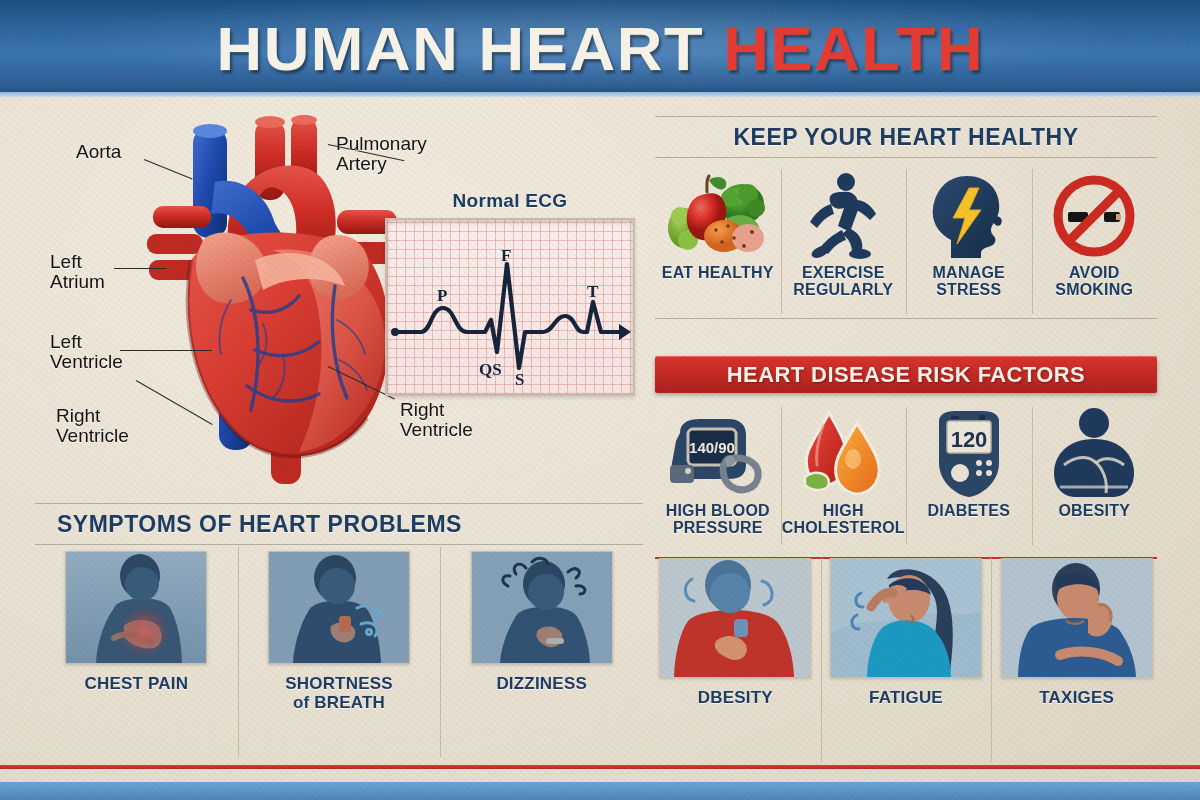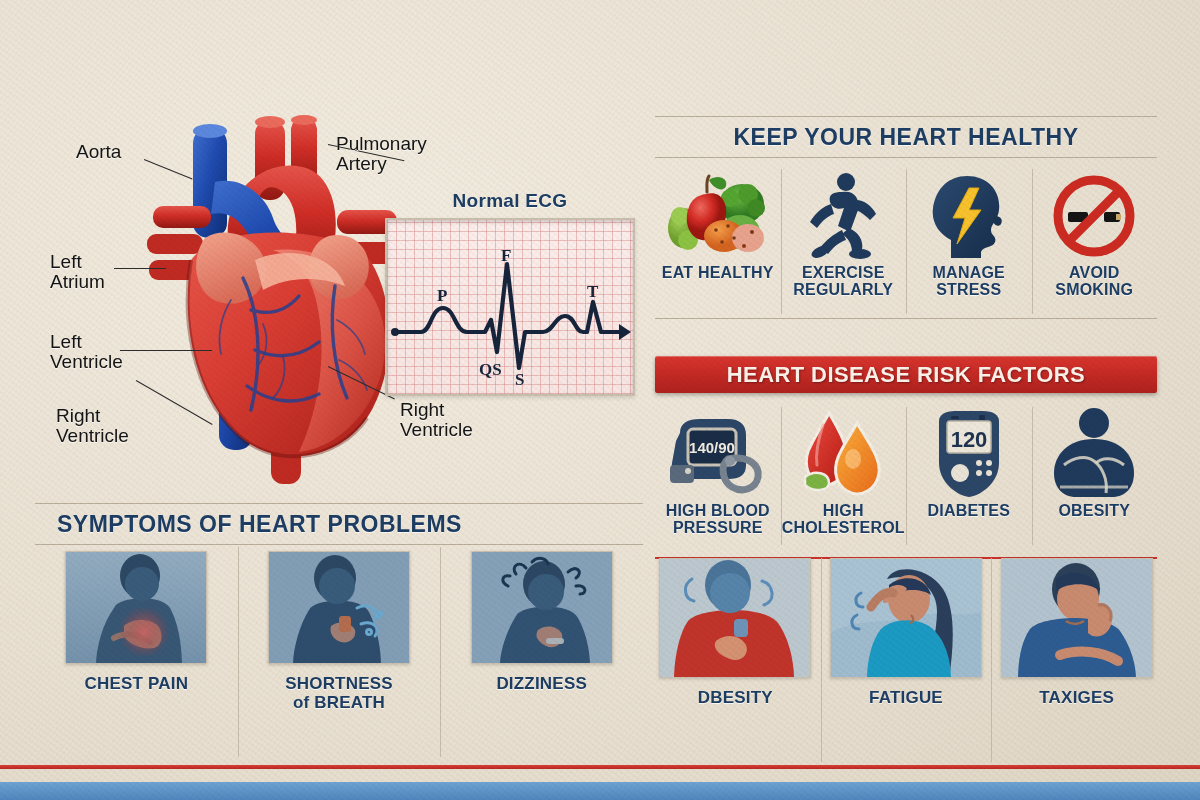--- a/index.html
+++ b/index.html
@@ -132,20 +132,26 @@
   .foot-red{ position:absolute; left:0; top:765px; width:1200px; height:4px;
              background:linear-gradient(180deg,#d9413a,#b9271f); }
   .foot-blue{ position:absolute; left:0; top:782px; width:1200px; height:18px;
              background:linear-gradient(180deg,#6ea3d4,#4e86bd); }
 </style>
 </head>
 <body>
 
 <div id="page">
 
+  <div class="header">
+    <div class="title">
+      <span class="t-white">HUMAN HEART</span>
+      <span class="t-red">HEALTH</span>
+    </div>
+  </div>
 
   <div class="heart-area">
 
     <svg class="heart-svg" width="330" height="380" viewBox="0 0 330 380">
       <defs>
         <linearGradient id="gMyo" x1="0" y1="0" x2="1" y2="1">
           <stop offset="0%" stop-color="#e8564a"></stop>
           <stop offset="40%" stop-color="#d93d33"></stop>
           <stop offset="100%" stop-color="#a81f18"></stop>
         </linearGradient>

